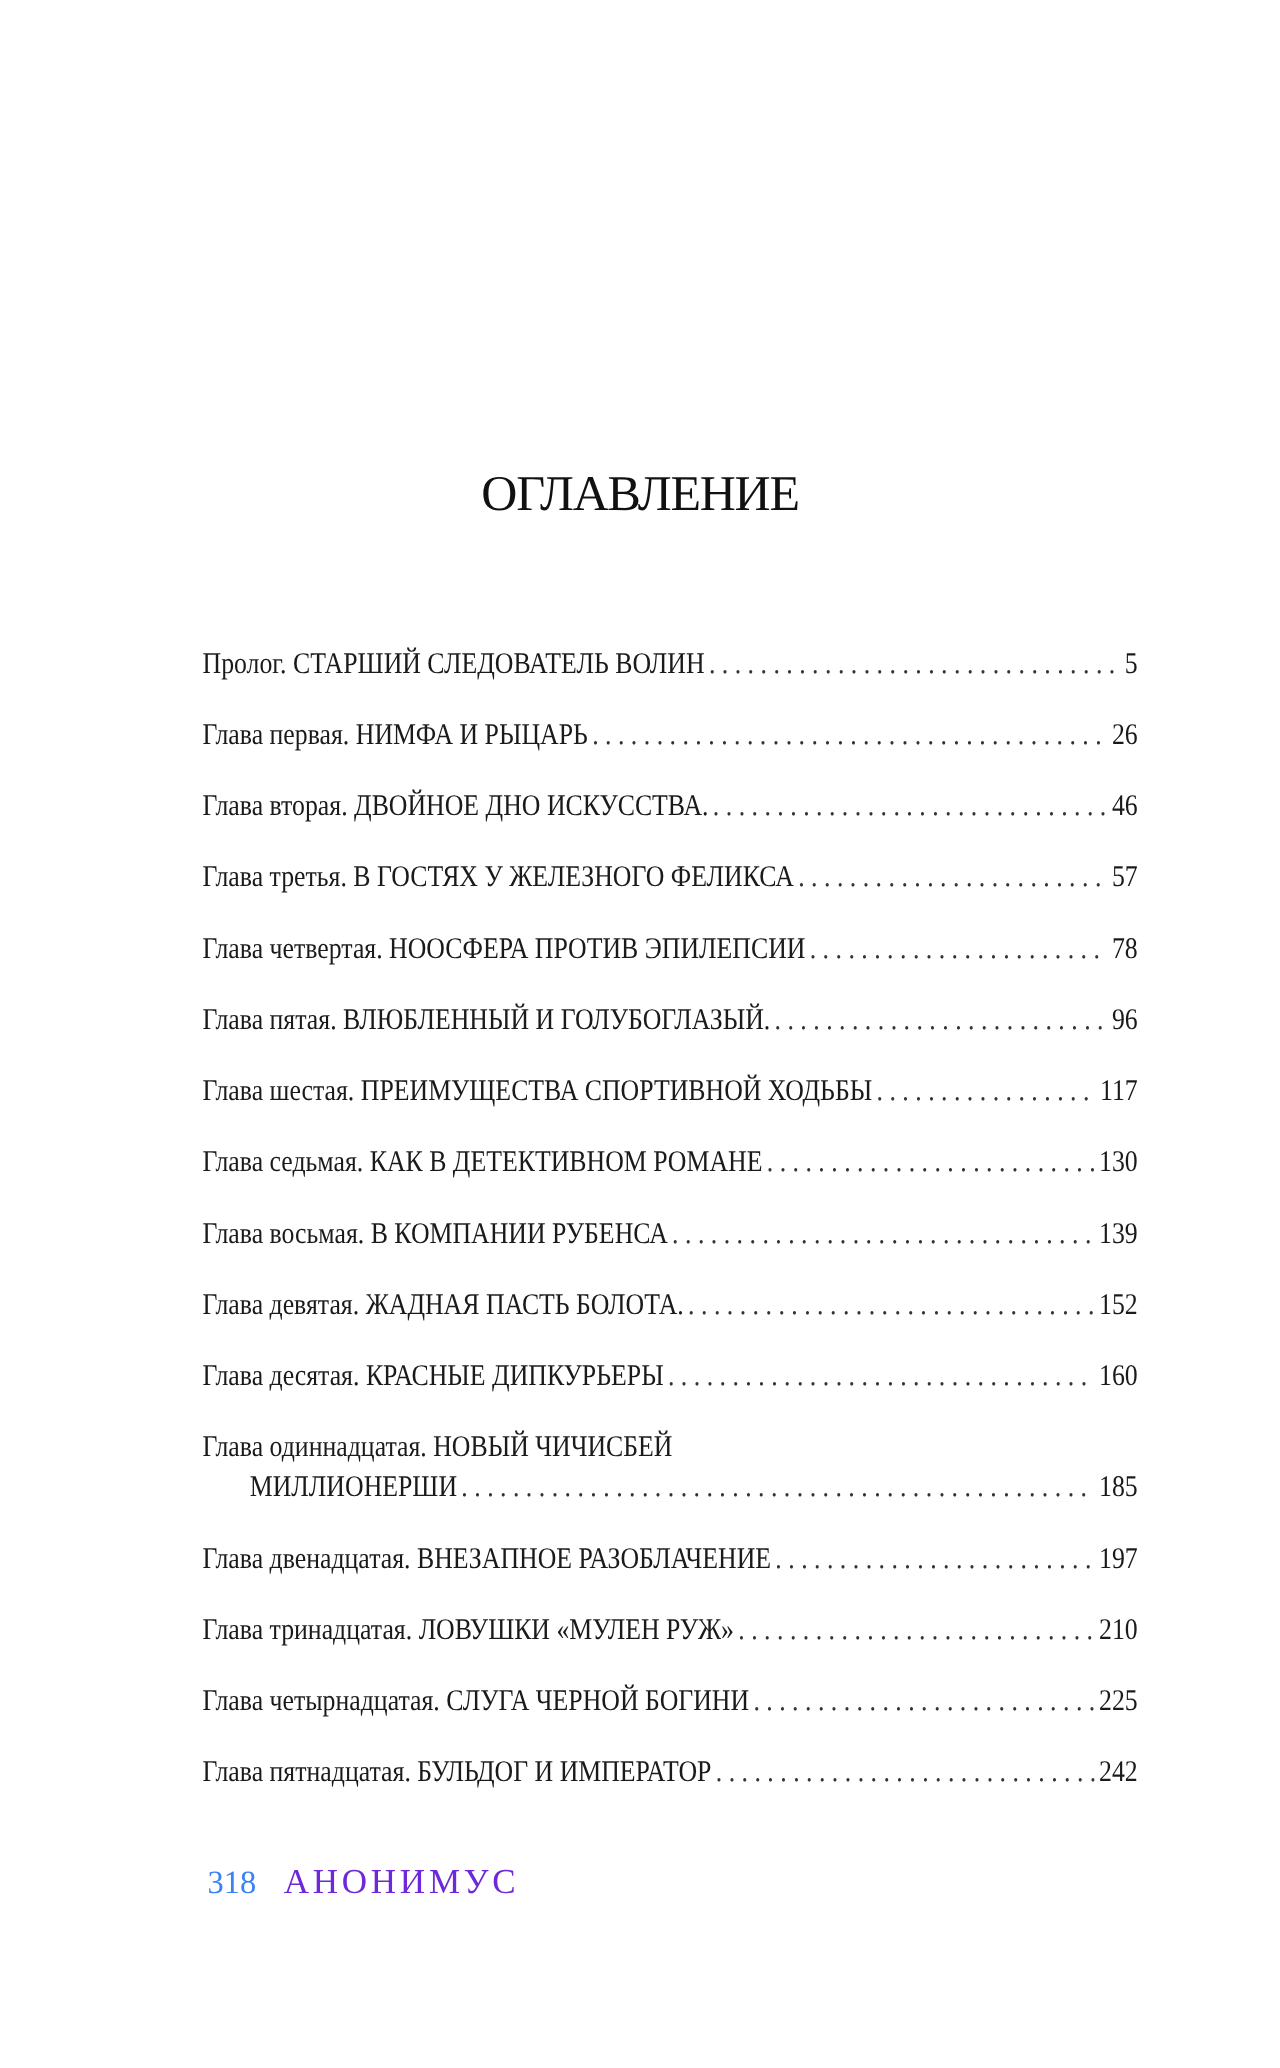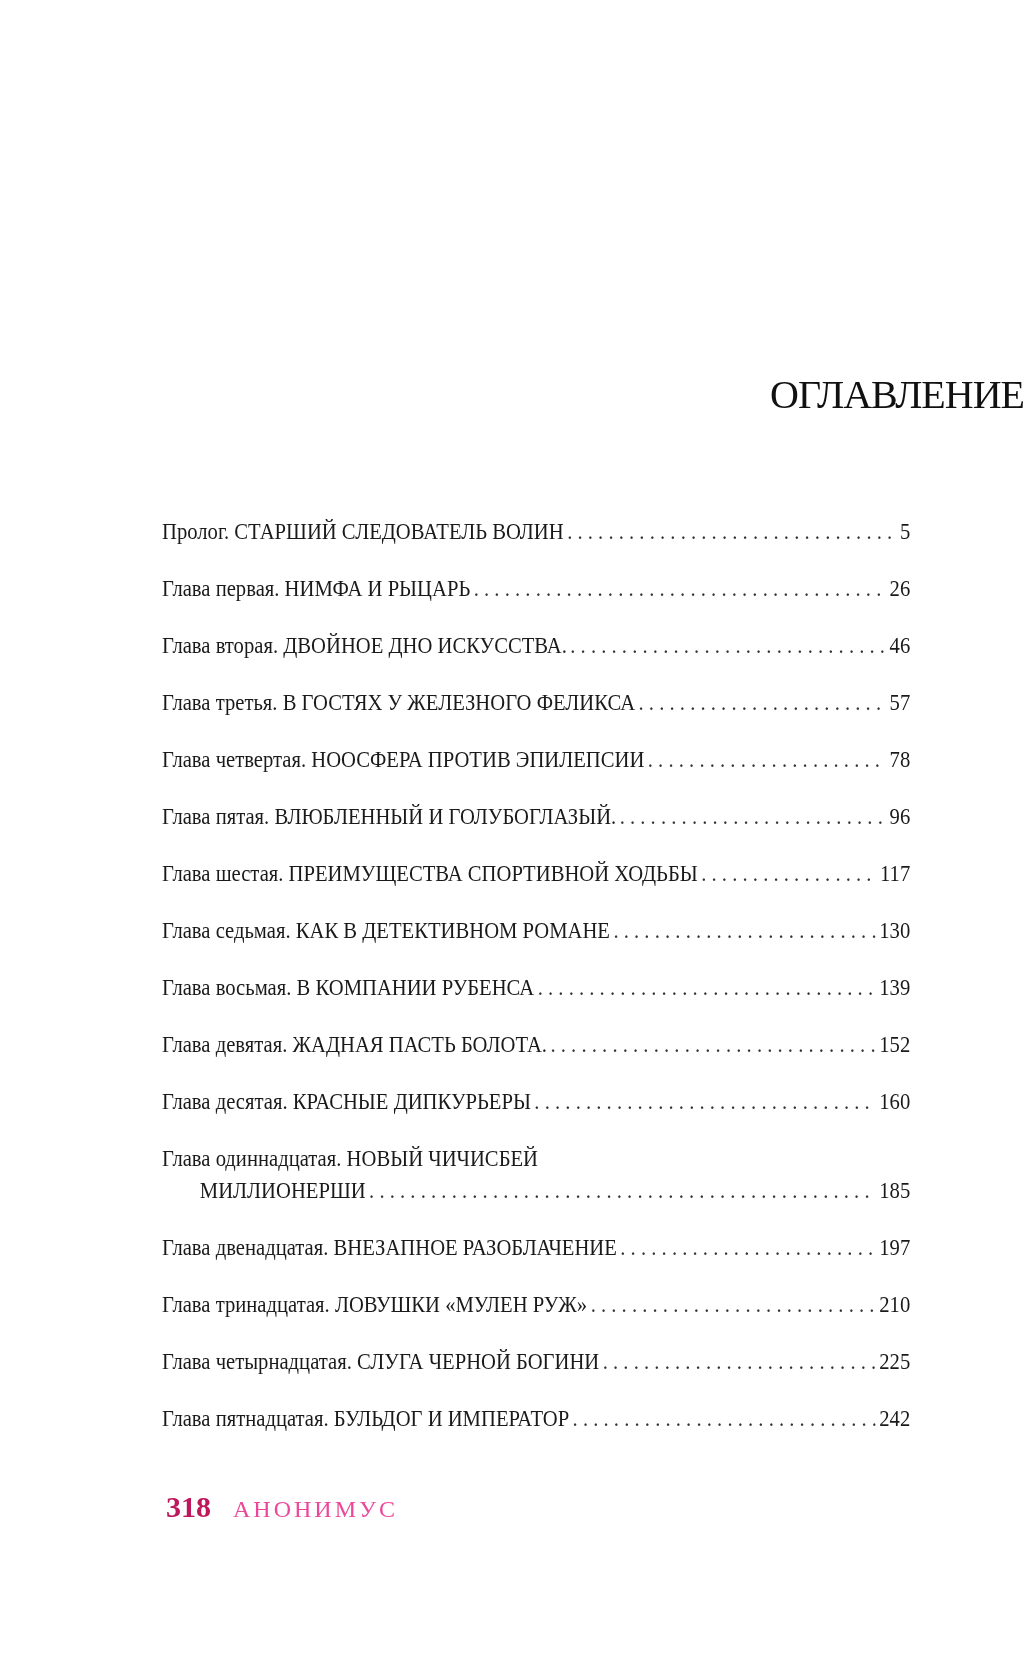--- a/index.html
+++ b/index.html
@@ -13,21 +13,21 @@
       position: relative;
       overflow: hidden;
       font-family: "Liberation Serif", "DejaVu Serif", serif;
       color: #1a1a1a;
     }
     .page-title {
       position: absolute;
       top: 370px;
       left: 0;
       width: 1024px;
-      text-align: right;
+      text-align: center;
       font-family: "Liberation Serif", serif;
       font-size: 40px;
       line-height: 50px;
       letter-spacing: -1px;
       font-weight: normal;
       color: #111;
       margin: 0;
     }
     .toc {
       position: absolute;
@@ -73,29 +73,29 @@
     .footer {
       position: absolute;
       top: 1490px;
       left: 166px;
       display: flex;
       align-items: baseline;
       gap: 22px;
     }
     .folio {
       font-family: "Liberation Serif", serif;
-      font-weight: bold;
-      font-size: 30px;
-      color: #be185d;
+      font-weight: normal;
+      font-size: 26px;
+      color: #3b82f6;
     }
     .running-head {
       font-family: "Liberation Serif", serif;
-      font-size: 24px;
+      font-size: 28px;
       letter-spacing: 3px;
-      color: #ec4899;
+      color: #6d28d9;
     }
   </style>
 </head>
 <body>
 
 <h1 class="page-title">ОГЛАВЛЕНИЕ</h1>
 
 <ul class="toc">
   <li class="toc-entry">
     <div class="entry-line">

